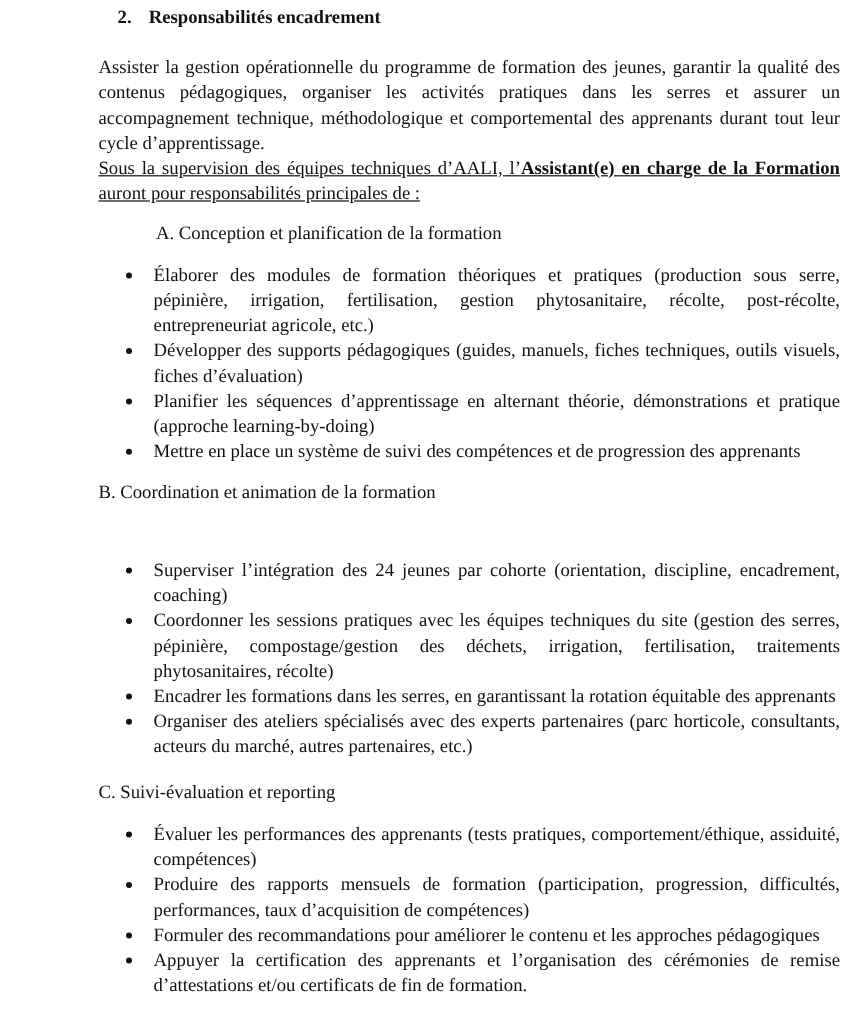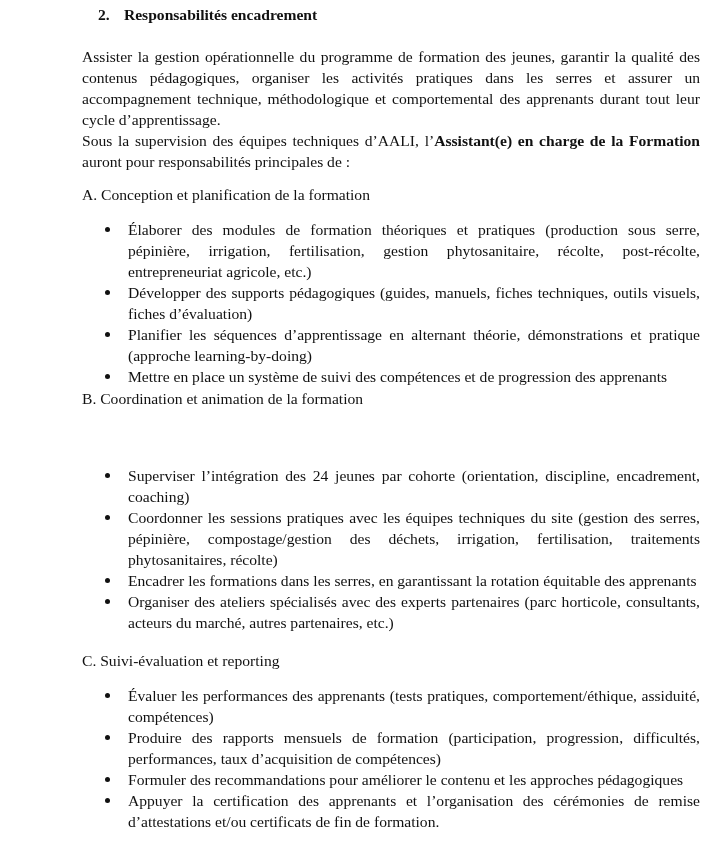--- a/index.html
+++ b/index.html
@@ -35,32 +35,32 @@
 
 <div class="page">
 
   <div class="heading">
     <span class="num">2.</span>
     <span>Responsabilités encadrement</span>
   </div>
 
   <div class="intro">
     <p>Assister la gestion opérationnelle du programme de formation des jeunes, garantir la qualité des contenus pédagogiques, organiser les activités pratiques dans les serres et assurer un accompagnement technique, méthodologique et comportemental des apprenants durant tout leur cycle d’apprentissage.</p>
-    <p style="text-align:justify;text-align-last:left;"><span>Sous la supervision des équipes techniques d’AALI, l’</span><b>Assistant(e) en charge de la Formation</b><span> auront pour responsabilités principales de :</span></p>
+    <p style="text-align:justify;text-align-last:left;text-decoration:underline;"><span>Sous la supervision des équipes techniques d’AALI, l’</span><b>Assistant(e) en charge de la Formation</b><span> auront pour responsabilités principales de :</span></p>
   </div>
 
-  <div class="section-title" style="top:184px;">A. Conception et planification de la formation</div>
+  <div class="section-title" style="top:184px;margin-left:48px;">A. Conception et planification de la formation</div>
   <ul class="bullets" style="top:219px;">
     <li><span class="dot"></span><span>Élaborer des modules de formation théoriques et pratiques (production sous serre, pépinière, irrigation, fertilisation, gestion phytosanitaire, récolte, post-récolte, entrepreneuriat agricole, etc.)</span></li>
     <li><span class="dot"></span><span>Développer des supports pédagogiques (guides, manuels, fiches techniques, outils visuels, fiches d’évaluation)</span></li>
     <li><span class="dot"></span><span>Planifier les séquences d’apprentissage en alternant théorie, démonstrations et pratique (approche learning-by-doing)</span></li>
     <li><span class="dot"></span><span>Mettre en place un système de suivi des compétences et de progression des apprenants</span></li>
   </ul>
 
-  <div class="section-title" style="top:388px;">B. Coordination et animation de la formation</div>
+  <div class="section-title" style="top:400px;">B. Coordination et animation de la formation</div>
   <ul class="bullets" style="top:465px;">
     <li><span class="dot"></span><span>Superviser l’intégration des 24 jeunes par cohorte (orientation, discipline, encadrement, coaching)</span></li>
     <li><span class="dot"></span><span>Coordonner les sessions pratiques avec les équipes techniques du site (gestion des serres, pépinière, compostage/gestion des déchets, irrigation, fertilisation, traitements phytosanitaires, récolte)</span></li>
     <li><span class="dot"></span><span>Encadrer les formations dans les serres, en garantissant la rotation équitable des apprenants</span></li>
     <li><span class="dot"></span><span>Organiser des ateliers spécialisés avec des experts partenaires (parc horticole, consultants, acteurs du marché, autres partenaires, etc.)</span></li>
   </ul>
 
   <div class="section-title" style="top:650px;">C. Suivi-évaluation et reporting</div>
   <ul class="bullets" style="top:685px;">
     <li><span class="dot"></span><span>Évaluer les performances des apprenants (tests pratiques, comportement/éthique, assiduité, compétences)</span></li>

